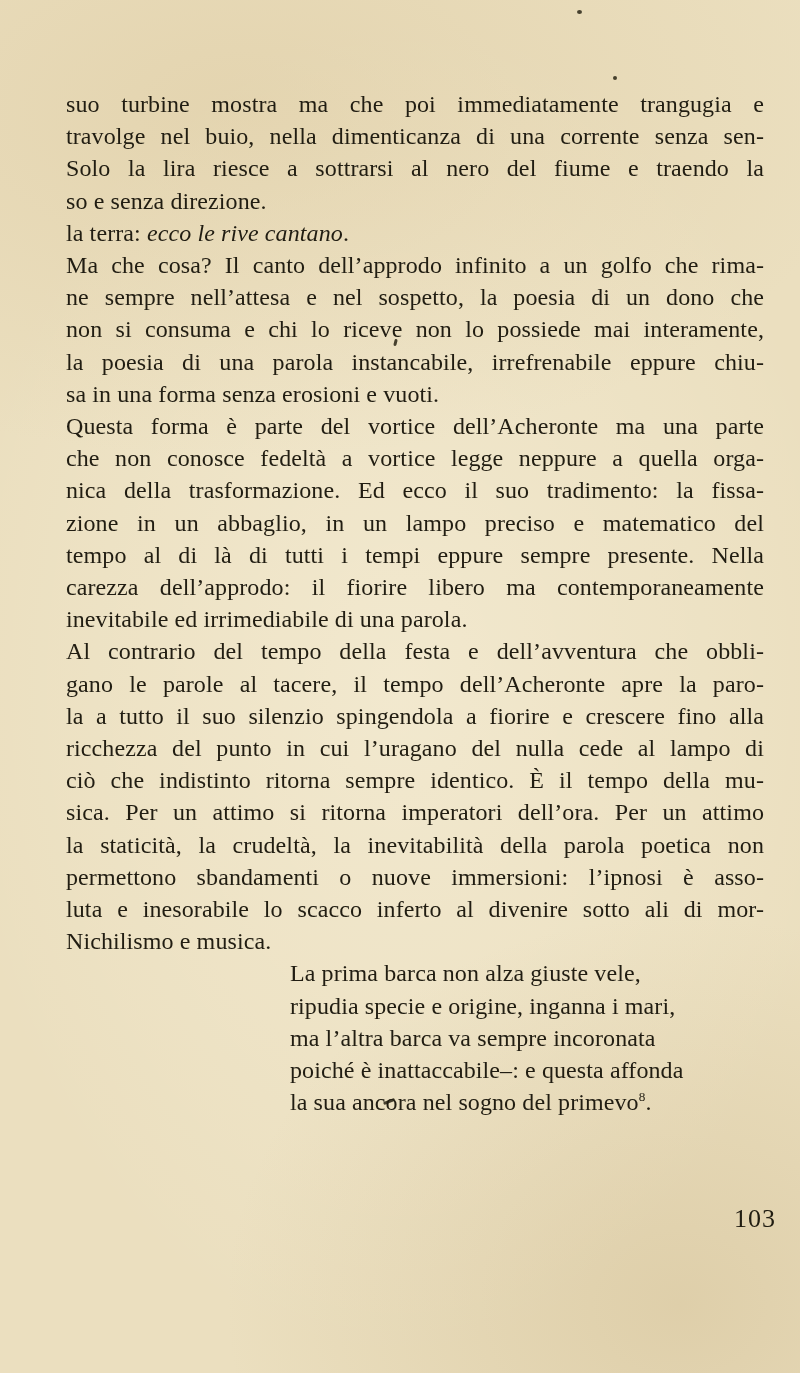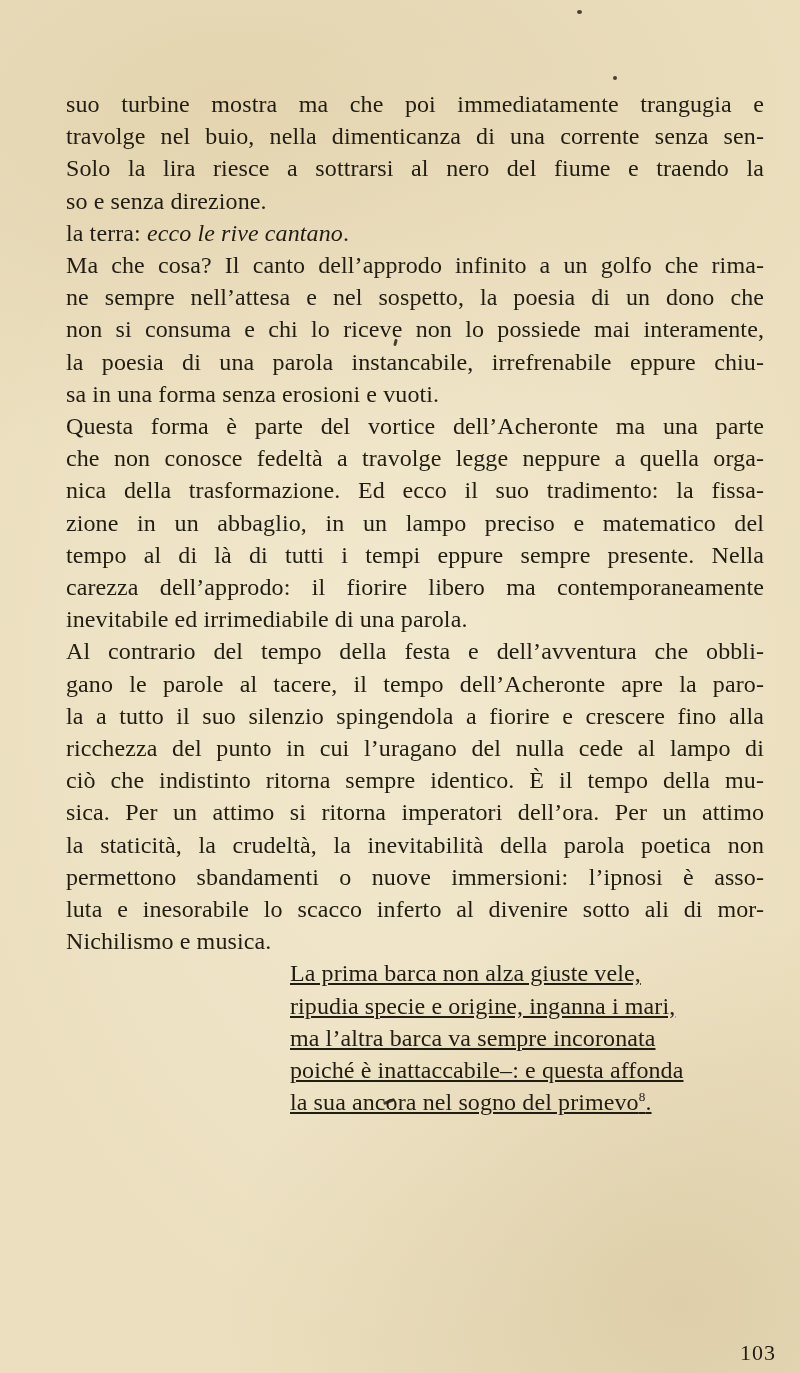--- a/index.html
+++ b/index.html
@@ -34,33 +34,32 @@
     font-size: 24px;
     line-height: 32.2px;
     letter-spacing: 0.1px;
   }
   .line.just {
     text-align: justify;
     text-align-last: justify;
   }
   .poem {
     margin-left: 224px;
-    text-decoration: underline;
   }
   .it { font-style: italic; }
   sup {
     font-size: 0.55em;
     line-height: 0;
     vertical-align: super;
   }
   .page-number {
     position: absolute;
-    top: 1340px;
+    top: 1204px;
     right: 24px;
-    font-size: 22px;
+    font-size: 26px;
     letter-spacing: 1px;
   }
   .speck {
     position: absolute;
     background: #46402e;
     border-radius: 50%;
   }
   .speck.s1 { left: 577px; top: 10px;  width: 5px; height: 4px; }
   .speck.s2 { left: 613px; top: 76px;  width: 4px; height: 4px; }
   .speck.s3 { left: 394px; top: 339px; width: 3px; height: 7px; border-radius: 2px; transform: rotate(14deg); }
@@ -81,21 +80,21 @@
         <div class="line just"><span>travolge nel buio, nella dimenticanza di una corrente senza sen-</span></div>
         <div class="line just"><span>Solo la lira riesce a sottrarsi al nero del fiume e traendo la</span></div>
         <div class="line"><span>so e senza direzione.</span></div>
         <div class="line"><span>la terra: </span><span class="it">ecco le rive cantano</span><span>.</span></div>
         <div class="line just"><span>Ma che cosa? Il canto dell’approdo infinito a un golfo che rima-</span></div>
         <div class="line just"><span>ne sempre nell’attesa e nel sospetto, la poesia di un dono che</span></div>
         <div class="line just"><span>non si consuma e chi lo riceve non lo possiede mai interamente,</span></div>
         <div class="line just"><span>la poesia di una parola instancabile, irrefrenabile eppure chiu-</span></div>
         <div class="line"><span>sa in una forma senza erosioni e vuoti.</span></div>
         <div class="line just"><span>Questa forma è parte del vortice dell’Acheronte ma una parte</span></div>
-        <div class="line just"><span>che non conosce fedeltà a travolge legge neppure a quella orga-</span></div>
+        <div class="line just"><span>che non conosce fedeltà a vortice legge neppure a quella orga-</span></div>
         <div class="line just"><span>nica della trasformazione. Ed ecco il suo tradimento: la fissa-</span></div>
         <div class="line just"><span>zione in un abbaglio, in un lampo preciso e matematico del</span></div>
         <div class="line just"><span>tempo al di là di tutti i tempi eppure sempre presente. Nella</span></div>
         <div class="line just"><span>carezza dell’approdo: il fiorire libero ma contemporaneamente</span></div>
         <div class="line"><span>inevitabile ed irrimediabile di una parola.</span></div>
         <div class="line just"><span>Al contrario del tempo della festa e dell’avventura che obbli-</span></div>
         <div class="line just"><span>gano le parole al tacere, il tempo dell’Acheronte apre la paro-</span></div>
         <div class="line just"><span>la a tutto il suo silenzio spingendola a fiorire e crescere fino alla</span></div>
         <div class="line just"><span>ricchezza del punto in cui l’uragano del nulla cede al lampo di</span></div>
         <div class="line just"><span>ciò che indistinto ritorna sempre identico. È il tempo della mu-</span></div>

